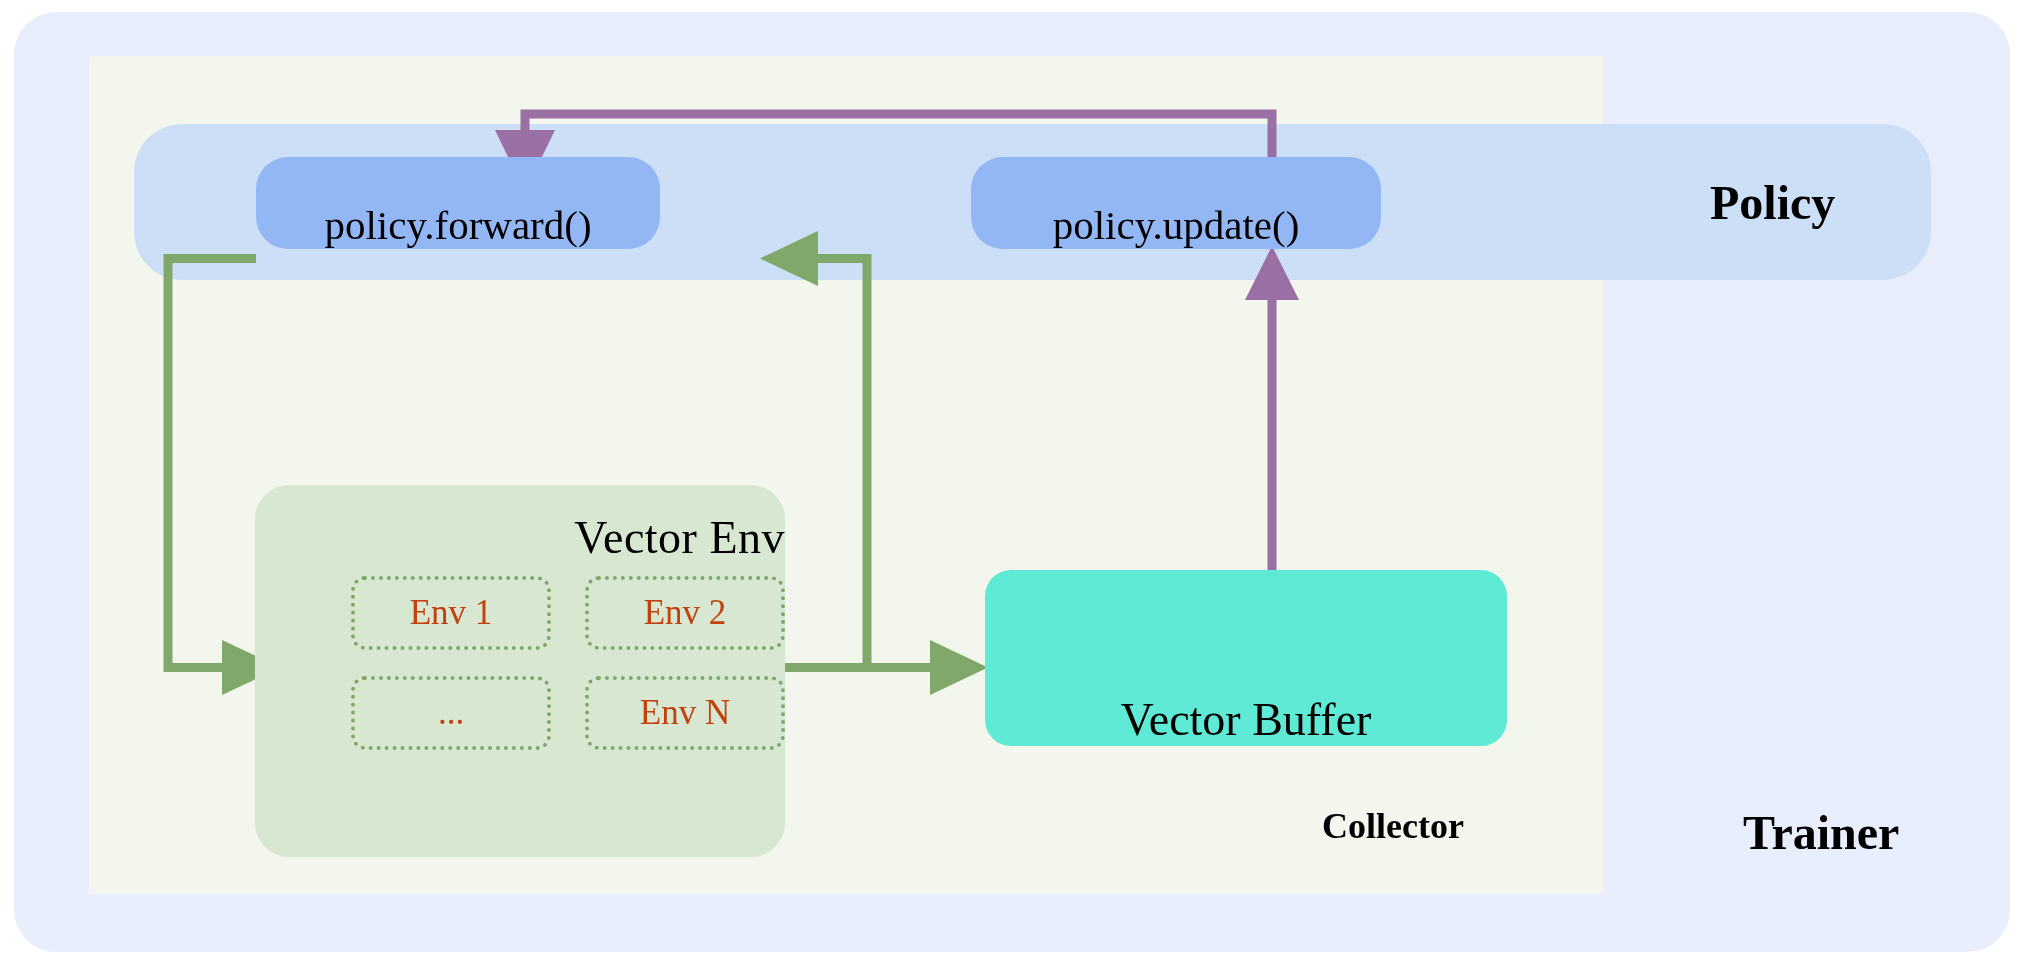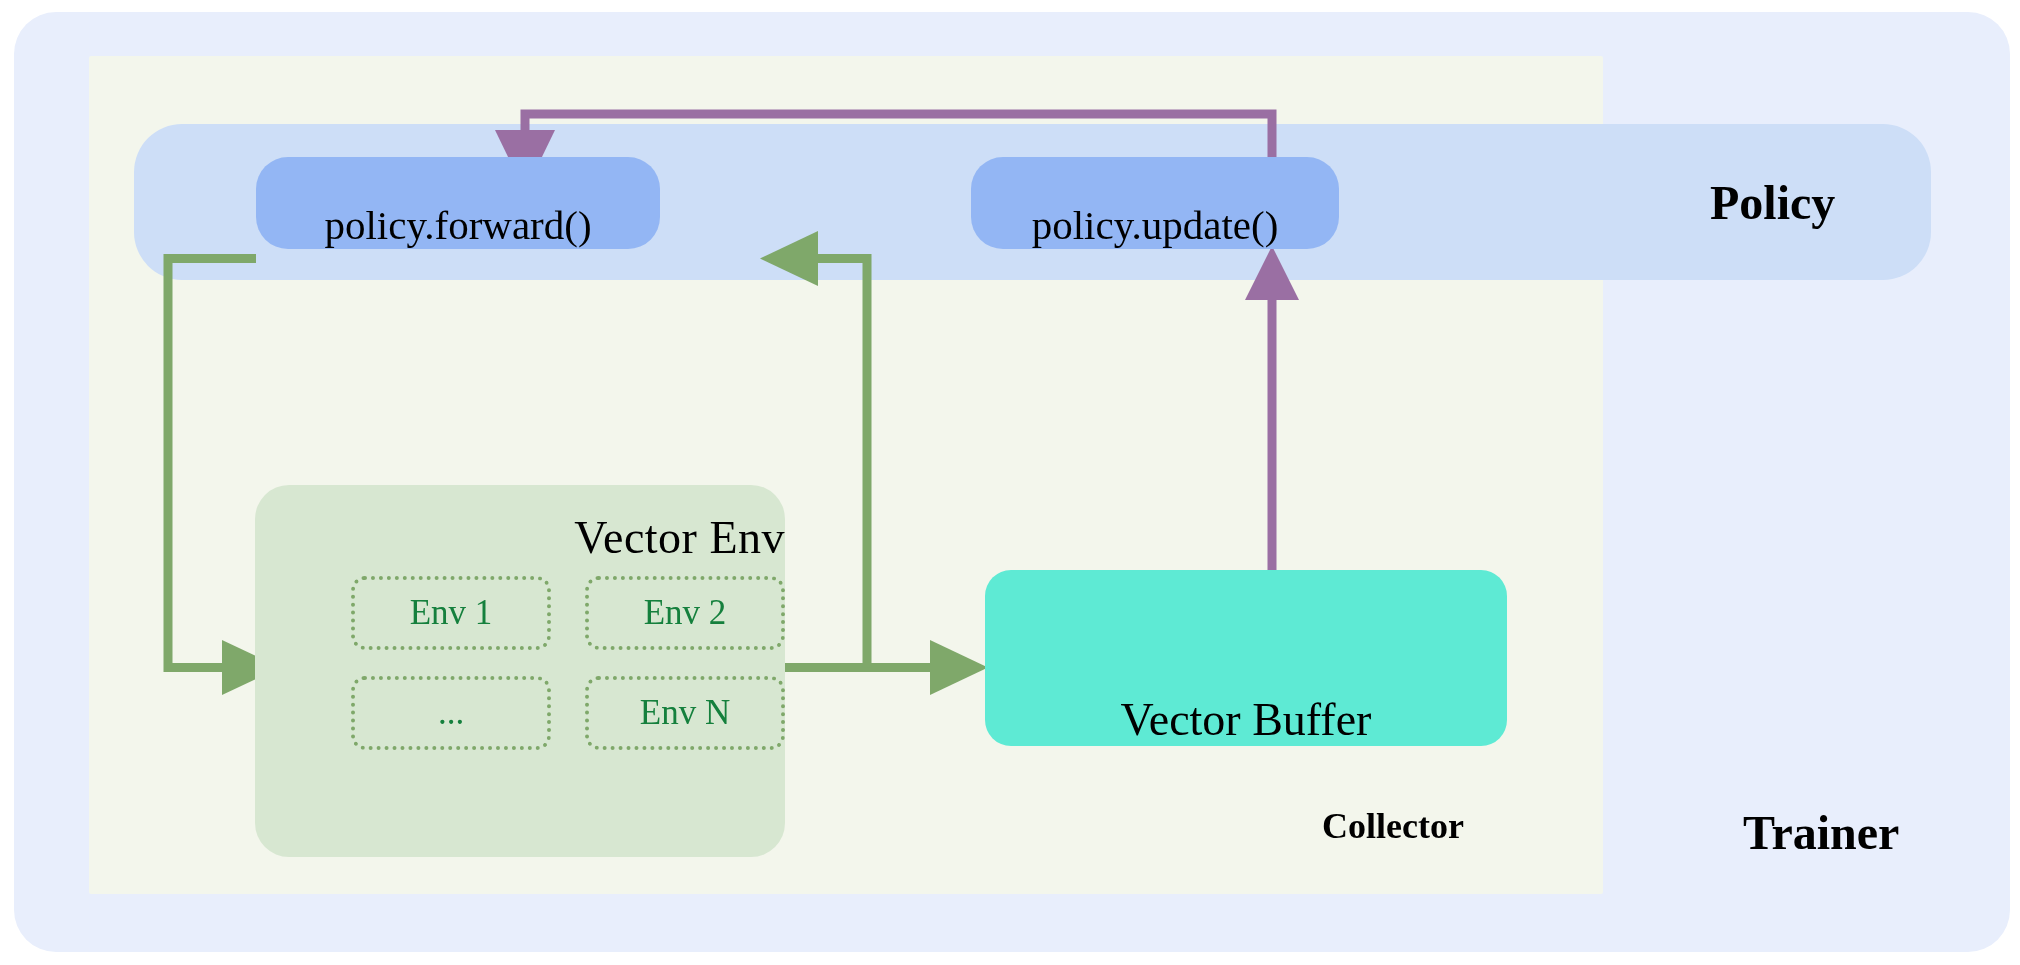--- a/index.html
+++ b/index.html
@@ -51,21 +51,21 @@
 
   #policy-forward-node {
     left: 256px; top: 157px;
     width: 404px; height: 92px;
     background: #93b6f4;
     border-radius: 32px;
     font-size: 41px;
   }
   #policy-update-node {
     left: 971px; top: 157px;
-    width: 368px; height: 92px;
+    width: 410px; height: 92px;
     background: #93b6f4;
     border-radius: 32px;
     font-size: 41px;
   }
 
   #vector-env-node {
     left: 255px; top: 485px;
     width: 530px; height: 372px;
     background: #d7e7d1;
     border-radius: 34px;
@@ -85,21 +85,21 @@
     gap: 26px 34px;
     margin-top: 4px;
   }
   .env-cell {
     display: flex;
     align-items: center;
     justify-content: center;
     border: 4px dotted #7fa86a;
     border-radius: 14px;
     font-size: 35px;
-    color: #15803d;
+    color: #c2410c;
     background: transparent;
   }
 
   #vector-buffer-node {
     left: 985px; top: 570px;
     width: 522px; height: 176px;
     background: #5eead4;
     border-radius: 26px;
     font-size: 46px;
   }

